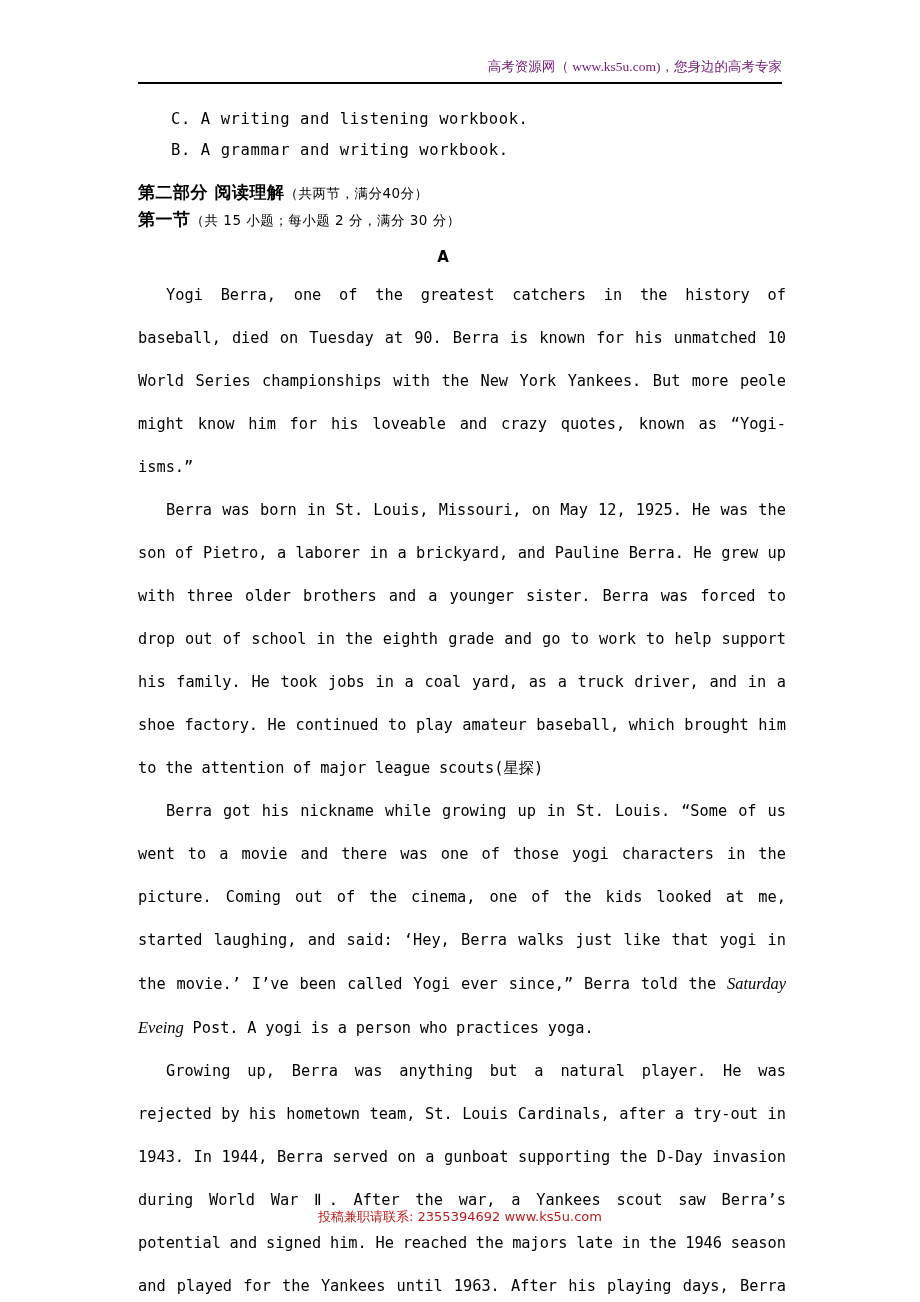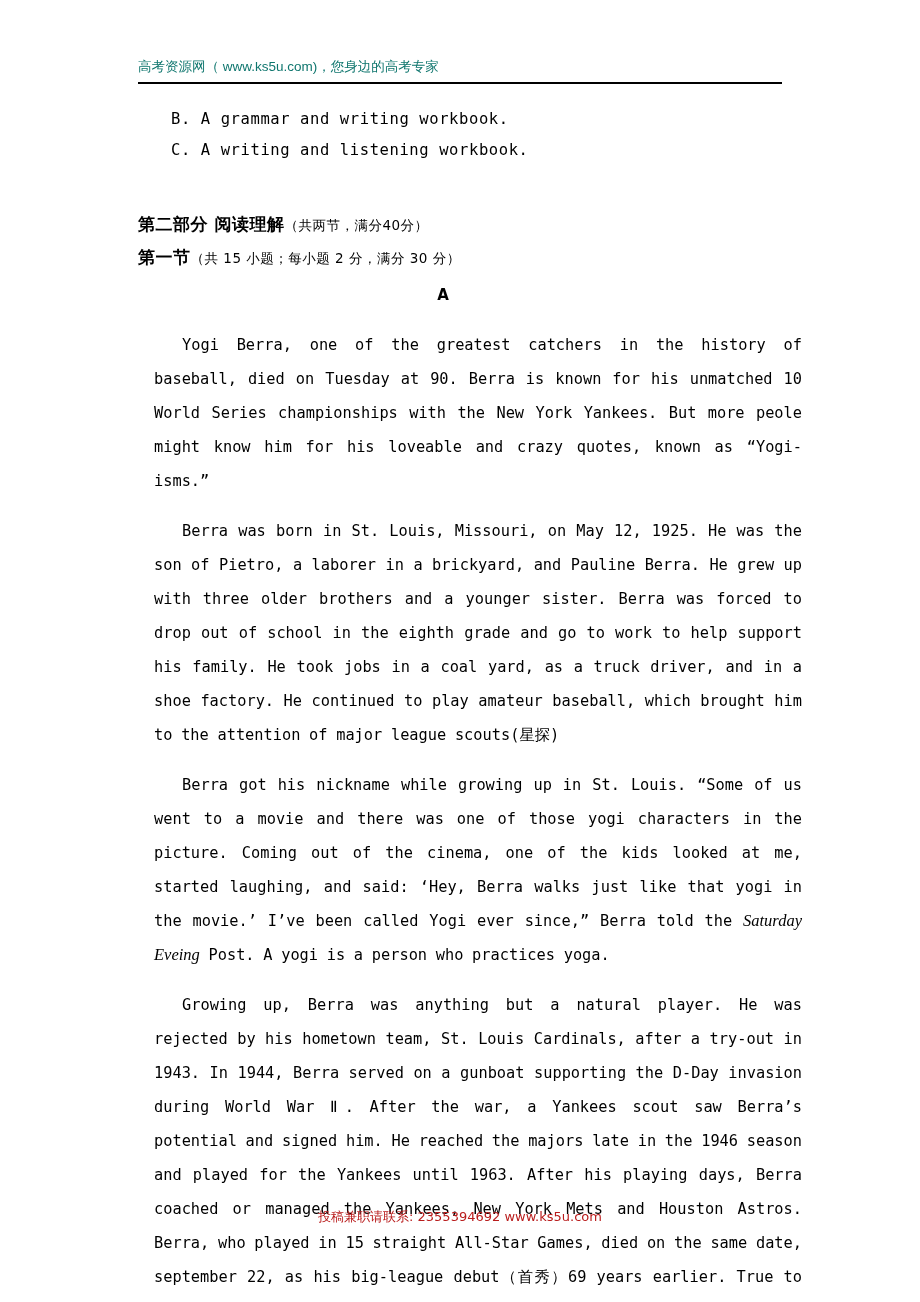--- a/index.html
+++ b/index.html
@@ -20,24 +20,24 @@
     width: 920px;
     height: 1302px;
     box-sizing: border-box;
   }
   
   .header {
     position: absolute;
     top: 58px;
     left: 138px;
     width: 644px;
-    text-align: left;
-    font-family: Liberation Sans, sans-serif;
+    text-align: right;
+    font-family: Liberation Serif, serif;
     font-size: 13.5px;
-    color: #0f766e;
+    color: #701a75;
     letter-spacing: 0px;
     white-space: nowrap;
   }
   .header-rule {
     position: absolute;
     top: 82px;
     left: 138px;
     width: 644px;
     border-top: 2px solid #000;
     height: 0;
@@ -50,25 +50,25 @@
     width: 650px;
   }
   .opt-line {
     font-family: "DejaVu Sans Mono", monospace;
     font-size: 15.5px;
     line-height: 31px;
     letter-spacing: 0.6px;
     padding-left: 33px;
   }
   .section-title {
-    margin-top: 42px;
+    margin-top: 16px;
     font-family: "DejaVu Sans", sans-serif;
     font-weight: bold;
     font-size: 17px;
-    line-height: 32px;
+    line-height: 20px;
     letter-spacing: 0.5px;
   }
   .section-title .small {
     font-weight: normal;
     font-size: 13.5px;
   }
   .subsection-title {
     font-family: "DejaVu Sans", sans-serif;
     font-weight: bold;
     font-size: 17px;
@@ -85,26 +85,26 @@
     font-family: "DejaVu Sans", sans-serif;
     font-weight: bold;
     font-size: 15px;
     line-height: 34px;
     margin-top: 4px;
     margin-right: 40px;
   }
   .para {
     font-family: "DejaVu Sans Mono", monospace;
     font-size: 15.3px;
-    line-height: 34px;
+    line-height: 43px;
     letter-spacing: 0px;
     text-align: justify;
     text-justify: inter-character;
     text-indent: 28px;
-    margin: 16px;
+    margin: 0;
     width: 648px;
     word-spacing: -0.5px;
   }
   .para i {
     font-style: italic;
     font-family: "Liberation Serif", serif;
     font-size: 16.5px;
   }
   
   .footer {
@@ -122,22 +122,22 @@
 </head>
 <body>
 
 <div class="page">
 
   <div class="header">高考资源网（ www.ks5u.com)，您身边的高考专家</div>
   <div class="header-rule"></div>
 
   <div class="content">
 
+    <div class="opt-line">C. A writing and listening workbook.</div>
     <div class="opt-line">B. A grammar and writing workbook.</div>
-    <div class="opt-line">C. A writing and listening workbook.</div>
 
     <div class="section-title">
       <span>第二部分 阅读理解</span><span class="small">（共两节，满分40分）</span>
     </div>
 
     <div class="subsection-title">
       <span>第一节</span><span class="small">（共 15 小题；每小题 2 分，满分 30 分）</span>
     </div>
 
     <div class="passage-label">A</div>

